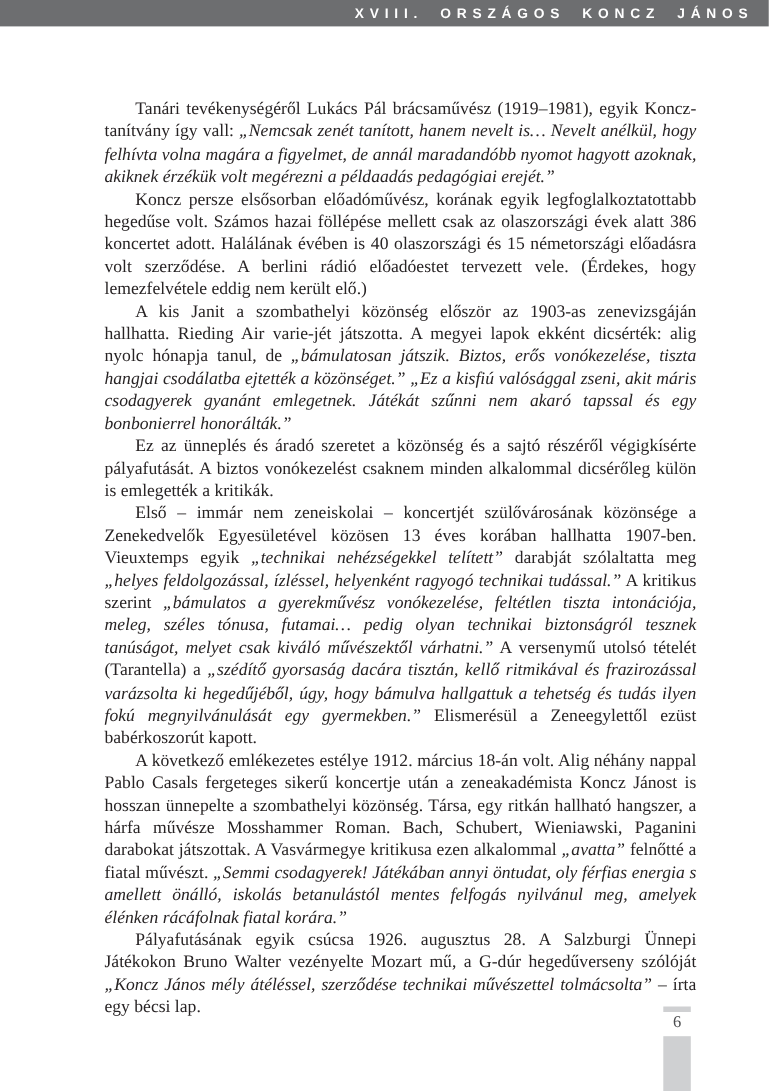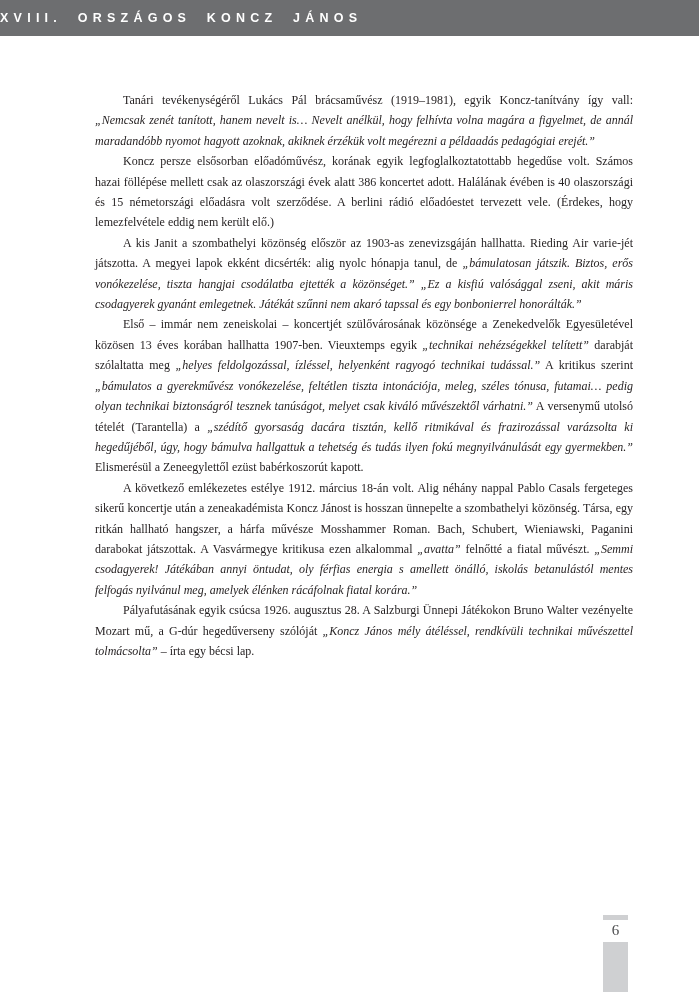--- a/index.html
+++ b/index.html
@@ -14,42 +14,44 @@
     position:relative;
     width:699px;
     height:992px;
     background:#ffffff;
     overflow:hidden;
     font-family:"Liberation Serif","DejaVu Serif",serif;
   }
   .header-bar{
     position:absolute;
     top:0;left:0;
-    width:699px;height:36px;
+    width:699px;height:24px;
     background:var(--header-bg);
     display:flex;
     align-items:center;
+    justify-content:flex-end;
     padding-right:14px;
+    padding-left:40px;
   }
   .header-title{
     color:#ffffff;
     font-family:"Liberation Sans","DejaVu Sans",sans-serif;
     font-weight:bold;
     font-size:12.5px;
     letter-spacing:0.42em;
     word-spacing:0.55em;
     white-space:nowrap;
   }
   .content{
     position:absolute;
     left:95px;
     top:90px;
     width:538px;
     color:var(--text-color);
-    font-size:12px;
+    font-size:16px;
     line-height:20.4px;
     text-align:justify;
     hyphens:auto;
   }
   .content p{
     text-indent:28px;
   }
   .italic{font-style:italic;}
   .page-number-block{
     position:absolute;
@@ -86,23 +88,24 @@
 <div class="page">
 
   <header class="header-bar">
     <span class="header-title">XVIII. ORSZÁGOS KONCZ JÁNOS</span>
   </header>
 
   <main class="content">
       <p><span>Tanári tevékenységéről Lukács Pál brácsaművész (1919–1981), egyik Koncz-tanítvány így vall: </span><span class="italic">„Nemcsak zenét tanított, hanem nevelt is… Nevelt anélkül, hogy felhívta volna magára a figyelmet, de annál maradandóbb nyomot hagyott azoknak, akiknek érzékük volt megérezni a példaadás pedagógiai erejét.”</span></p>
       <p><span>Koncz persze elsősorban előadóművész, korának egyik legfoglalkoztatottabb hegedűse volt. Számos hazai föllépése mellett csak az olaszországi évek alatt 386 koncertet adott. Halálának évében is 40 olaszországi és 15 németországi előadásra volt szerződése. A berlini rádió előadóestet tervezett vele. (Érdekes, hogy lemezfelvétele eddig nem került elő.)</span></p>
       <p><span>A kis Janit a szombathelyi közönség először az 1903-as zenevizsgáján hallhatta. Rieding Air varie-jét játszotta. A megyei lapok ekként dicsérték: alig nyolc hónapja tanul, de </span><span class="italic">„bámulatosan játszik. Biztos, erős vonókezelése, tiszta hangjai csodálatba ejtették a közönséget.” „Ez a kisfiú valósággal zseni, akit máris csodagyerek gyanánt emlegetnek. Játékát szűnni nem akaró tapssal és egy bonbonierrel honorálták.”</span></p>
+      <p><span>Ez az ünneplés és áradó szeretet a közönség és a sajtó részéről végigkísérte pályafutását. A biztos vonókezelést csaknem minden alkalommal dicsérőleg külön is emlegették a kritikák.</span></p>
       <p><span>Első – immár nem zeneiskolai – koncertjét szülővárosának közönsége a Zenekedvelők Egyesületével közösen 13 éves korában hallhatta 1907-ben. Vieuxtemps egyik </span><span class="italic">„technikai nehézségekkel telített”</span><span> darabját szólaltatta meg </span><span class="italic">„helyes feldolgozással, ízléssel, helyenként ragyogó technikai tudással.”</span><span> A kritikus szerint </span><span class="italic">„bámulatos a gyerekművész vonókezelése, feltétlen tiszta intonációja, meleg, széles tónusa, futamai… pedig olyan technikai biztonságról tesznek tanúságot, melyet csak kiváló művészektől várhatni.”</span><span> A versenymű utolsó tételét (Tarantella) a </span><span class="italic">„szédítő gyorsaság dacára tisztán, kellő ritmikával és frazirozással varázsolta ki hegedűjéből, úgy, hogy bámulva hallgattuk a tehetség és tudás ilyen fokú megnyilvánulását egy gyermekben.”</span><span> Elismerésül a Zeneegylettől ezüst babérkoszorút kapott.</span></p>
       <p><span>A következő emlékezetes estélye 1912. március 18-án volt. Alig néhány nappal Pablo Casals fergeteges sikerű koncertje után a zeneakadémista Koncz Jánost is hosszan ünnepelte a szombathelyi közönség. Társa, egy ritkán hallható hangszer, a hárfa művésze Mosshammer Roman. Bach, Schubert, Wieniawski, Paganini darabokat játszottak. A Vasvármegye kritikusa ezen alkalommal </span><span class="italic">„avatta”</span><span> felnőtté a fiatal művészt. </span><span class="italic">„Semmi csodagyerek! Játékában annyi öntudat, oly férfias energia s amellett önálló, iskolás betanulástól mentes felfogás nyilvánul meg, amelyek élénken rácáfolnak fiatal korára.”</span></p>
-      <p><span>Pályafutásának egyik csúcsa 1926. augusztus 28. A Salzburgi Ünnepi Játékokon Bruno Walter vezényelte Mozart mű, a G-dúr hegedűverseny szólóját </span><span class="italic">„Koncz János mély átéléssel, rendkívüli technikai művészettel tolmácsolta”</span><span> – írta egy bécsi lap.</span></p>
+      <p><span>Pályafutásának egyik csúcsa 1926. augusztus 28. A Salzburgi Ünnepi Játékokon Bruno Walter vezényelte Mozart mű, a G-dúr hegedűverseny szólóját </span><span class="italic">„Koncz János mély átéléssel, szerződése technikai művészettel tolmácsolta”</span><span> – írta egy bécsi lap.</span></p>
     </main>
 
   <div class="page-number-block">
     <div class="tick-bar"></div>
     <div class="page-number">6</div>
     <div class="side-bar"></div>
   </div>
 
 </div>
 

